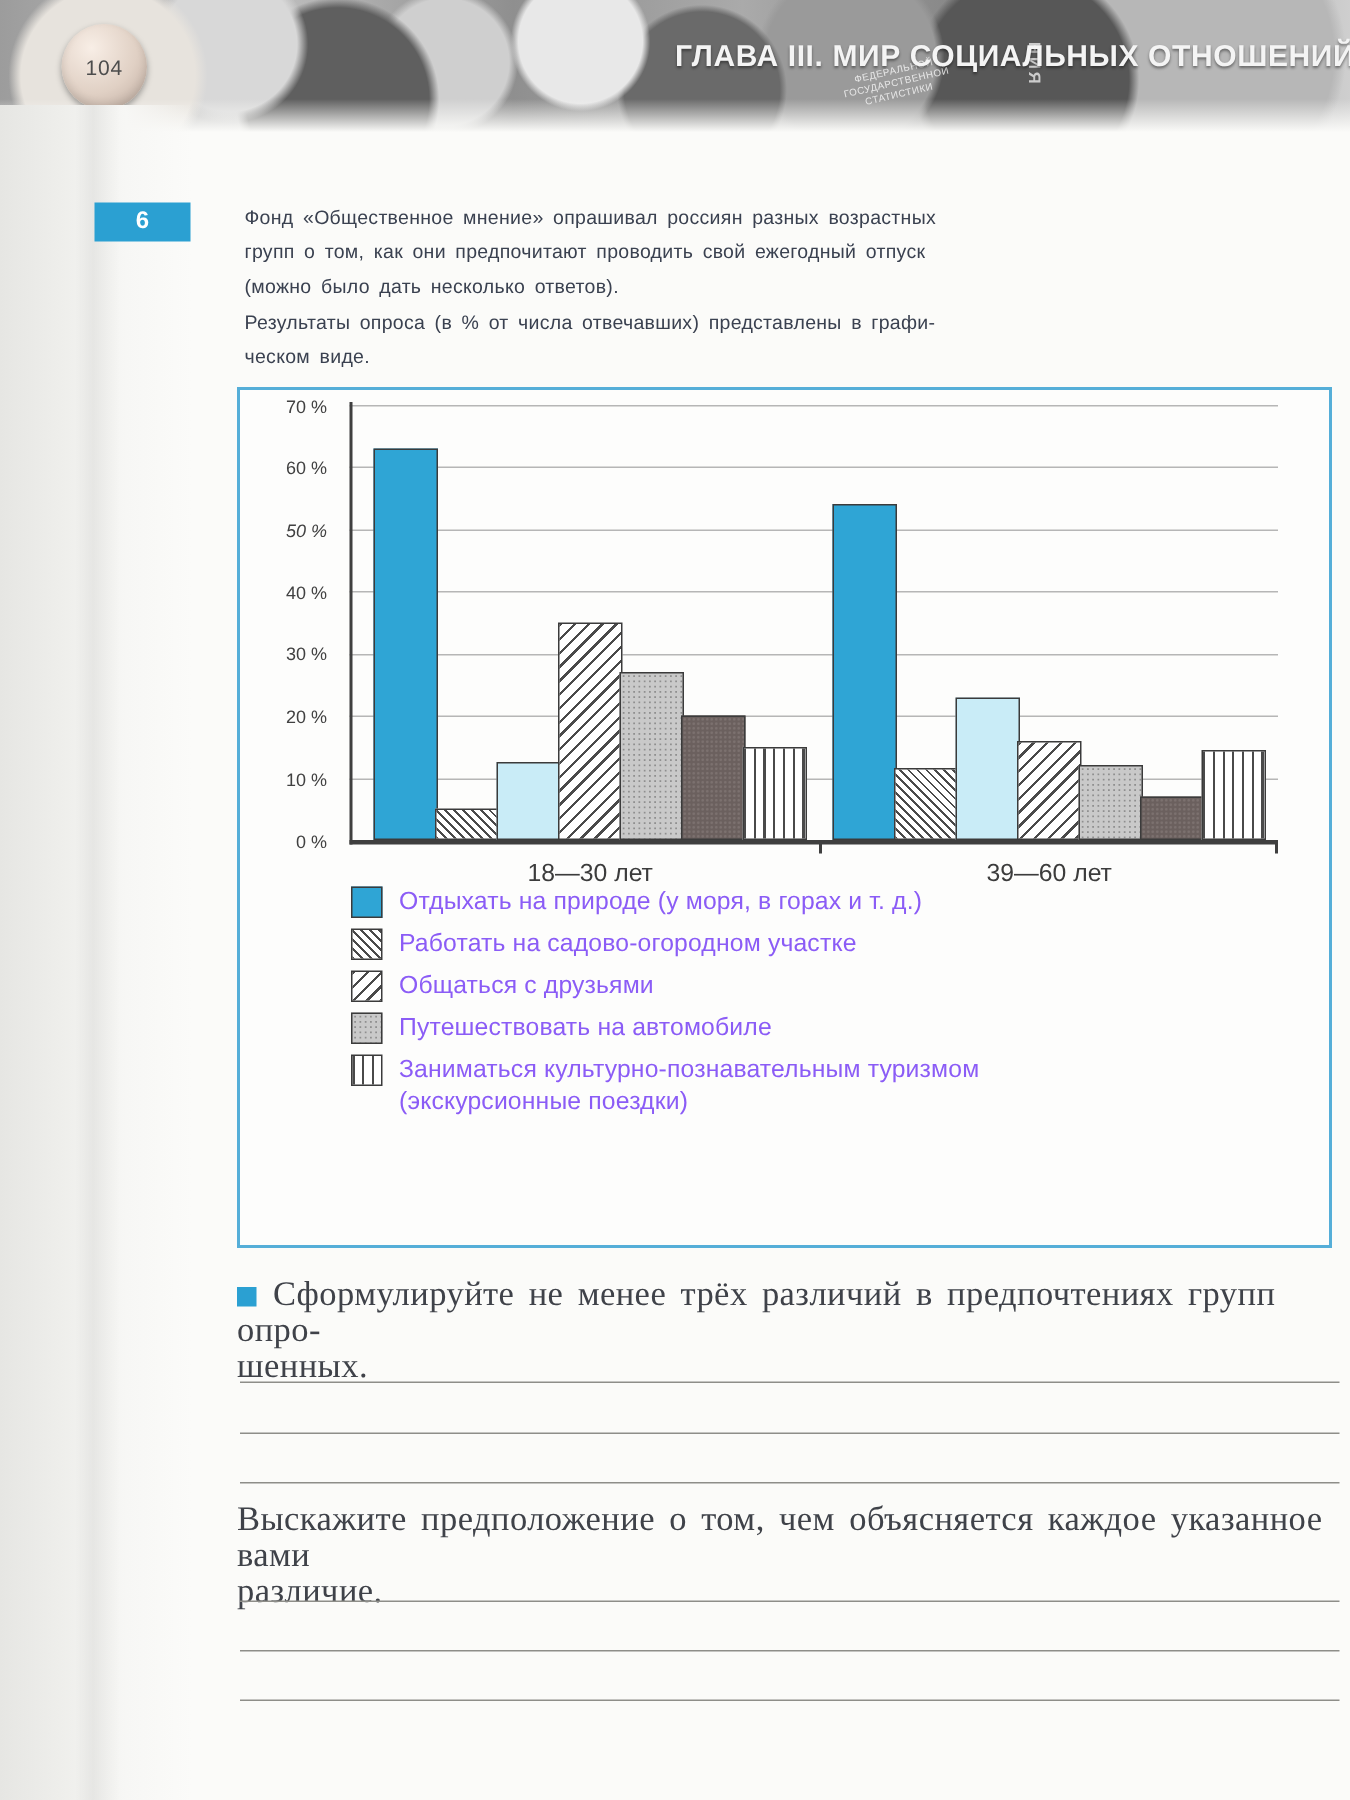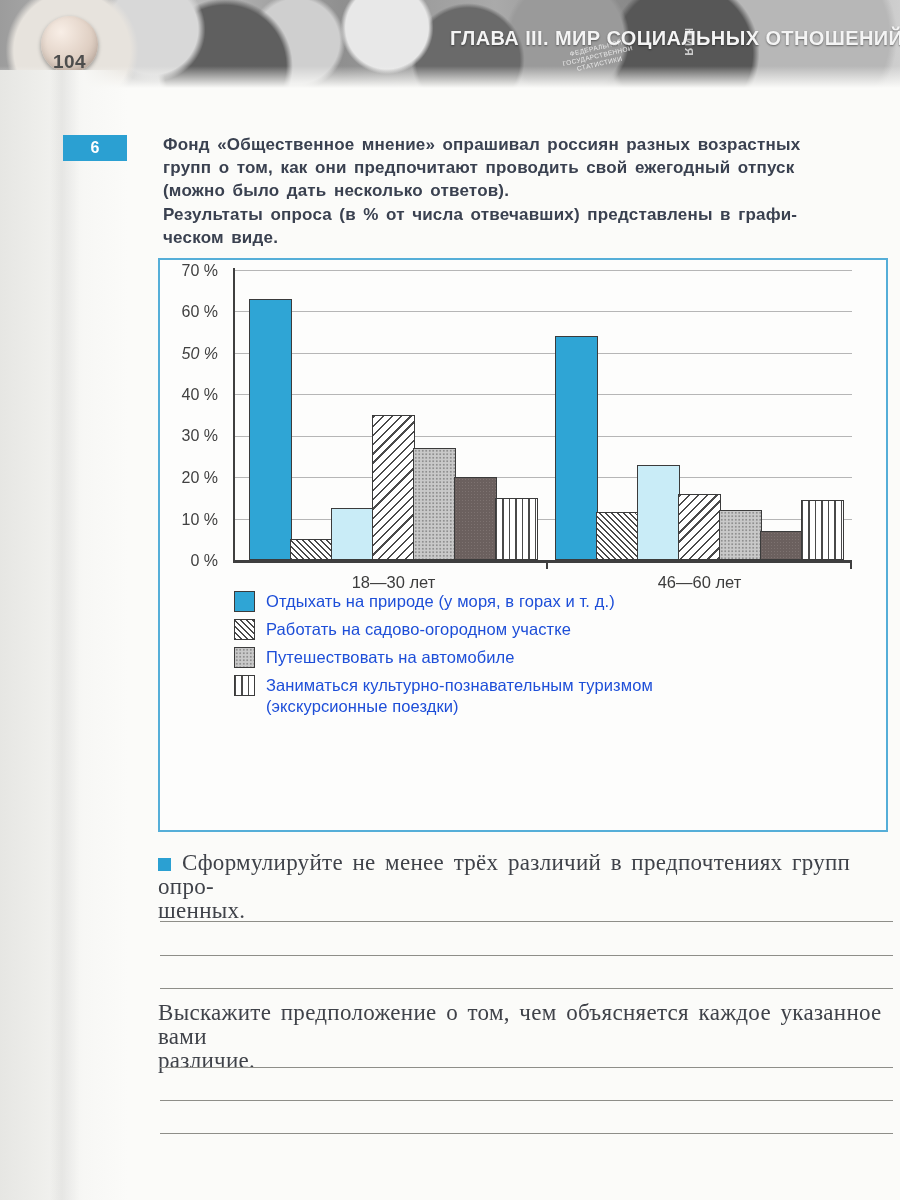--- a/index.html
+++ b/index.html
@@ -30,22 +30,22 @@
   }
   .chapter-title{
     position:absolute;left:450px;top:27px;white-space:nowrap;
     color:#f4f4f4;font-weight:700;font-size:20px;letter-spacing:.4px;
     text-shadow:0 1px 2px rgba(0,0,0,.45);
   }
   .page-badge{
     position:absolute;left:41px;top:16px;width:57px;height:57px;border-radius:50%;
     background:radial-gradient(circle at 35% 28%, #f8eee6, #e0d0c4 55%, #c7b5a9 85%);
     box-shadow:0 2px 4px rgba(0,0,0,.35), inset 0 -3px 6px rgba(0,0,0,.12);
-    display:flex;align-items:flex-end;justify-content:center;
-    color:#4d4d4d;font-weight:700;font-size:19px;letter-spacing:.5px;
+    display:flex;align-items:center;justify-content:center;
+    color:#4d4d4d;font-weight:400;font-size:14px;letter-spacing:.5px;
   }
   .photo-caption{
     position:absolute;left:562px;top:44px;transform:rotate(-13deg);
     color:#ececec;font-size:6.5px;line-height:8px;white-space:pre-line;
     letter-spacing:.4px;opacity:.95;text-align:center;
   }
   .photo-vtext{
     position:absolute;left:683px;top:28px;writing-mode:vertical-rl;
     color:#d9d9d9;font-size:11px;font-weight:700;letter-spacing:2px;opacity:.9;
   }
@@ -57,37 +57,37 @@
       linear-gradient(to right, #e6e6e3 0, #eeeeeb 40px, #f7f7f5 84px, rgba(251,251,249,0) 128px);
   }
   
   .task-number{
     position:absolute;left:63px;top:135px;width:64px;height:26px;
     background:#2ba0d2;color:#fff;font-weight:700;font-size:16px;
     display:flex;align-items:center;justify-content:center;
   }
   .intro,.intro2{
     position:absolute;left:163px;width:736px;
-    color:#3a4150;font-weight:700;font-size:17px;line-height:23px;
+    color:#3a4150;font-weight:400;font-size:13px;line-height:23px;
     letter-spacing:.2px;word-spacing:2.5px;white-space:pre-line;
   }
   .intro{top:133px;}
   .intro2{top:203px;}
   
   .chart-box{
     position:absolute;left:158px;top:258px;width:726px;height:570px;
     border:2px solid #55aed8;background:#fdfdfc;
   }
   .gridline{position:absolute;height:1px;background:#a9a9a9;opacity:.85;}
   .y-axis{position:absolute;width:2px;background:#3f3f3f;}
   .baseline{position:absolute;height:3px;background:#3f3f3f;}
   .axis-tick{position:absolute;width:2px;height:9px;background:#3f3f3f;}
   .ytick{
     position:absolute;left:0;width:58px;text-align:right;
-    font-size:16px;color:#414141;line-height:18px;
+    font-size:12px;color:#414141;line-height:18px;
   }
   .cat-label{
     position:absolute;text-align:center;font-size:16.5px;color:#3c3c3c;
   }
   .bar{position:absolute;border:1.6px solid #3b3b3b;box-sizing:border-box;}
   .sty-solid-blue{background:#2fa5d5;}
   .sty-hatch-backslash{background-color:#fff;
     background-image:repeating-linear-gradient(45deg,#4a4a4a 0,#4a4a4a 1.3px,rgba(0,0,0,0) 1.3px,rgba(0,0,0,0) 4.2px);}
   .sty-solid-lightcyan{background:#c9ecf7;}
   .sty-hatch-slash{background-color:#fff;
@@ -95,21 +95,21 @@
   .sty-stipple-gray{background-color:#c9c9c9;
     background-image:radial-gradient(#8f8f8f .8px,rgba(0,0,0,0) .9px);background-size:3.5px 3.5px;}
   .sty-solid-darkgray{background-color:#6b605e;
     background-image:radial-gradient(#7d7270 .8px,rgba(0,0,0,0) .9px);background-size:3px 3px;}
   .sty-vlines{background-color:#fff;
     background-image:repeating-linear-gradient(90deg,#4a4a4a 0,#4a4a4a 1.4px,rgba(0,0,0,0) 1.4px,rgba(0,0,0,0) 6.5px);}
   .legend{position:absolute;left:74px;top:331px;width:640px;}
   .legend-row{display:flex;align-items:flex-start;margin-bottom:7px;}
   .legend-swatch{width:21px;height:21px;border:1.5px solid #3b3b3b;box-sizing:border-box;flex:0 0 auto;}
   .legend-label{
-    margin-left:11px;font-size:16.5px;line-height:20.5px;color:#1d4ed8;
+    margin-left:11px;font-size:16.5px;line-height:20.5px;color:#8b5cf6;
     white-space:pre-line;letter-spacing:.1px;
   }
   
   .question{
     position:absolute;left:158px;width:737px;
     font-family:"Liberation Serif", serif;font-size:23px;line-height:24px;
     color:#3f4249;letter-spacing:.3px;word-spacing:3.5px;white-space:pre-line;
   }
   .q1{top:851px;}
   .q2{top:1001px;}
@@ -145,20 +145,24 @@
 
 <div class="chart-box" id="chart">
   <div class="legend" id="legend">
       <div class="legend-row">
         <div class="legend-swatch sty-solid-blue"></div>
         <div class="legend-label">Отдыхать на природе (у моря, в горах и т. д.)</div>
       </div>
       <div class="legend-row">
         <div class="legend-swatch sty-hatch-backslash"></div>
         <div class="legend-label">Работать на садово-огородном участке</div>
+      </div>
+      <div class="legend-row">
+        <div class="legend-swatch sty-hatch-slash"></div>
+        <div class="legend-label">Общаться с друзьями</div>
       </div>
       <div class="legend-row">
         <div class="legend-swatch sty-stipple-gray"></div>
         <div class="legend-label">Путешествовать на автомобиле</div>
       </div>
       <div class="legend-row">
         <div class="legend-swatch sty-vlines"></div>
         <div class="legend-label">Заниматься культурно-познавательным туризмом
 (экскурсионные поездки)</div>
       </div>
@@ -190,21 +194,21 @@
     <div class="bar sty-solid-lightcyan" style="left: 477px; width: 42.6px; top: 204.714px; height: 95.2857px;"></div>
     <div class="bar sty-hatch-slash" style="left: 212px; width: 42.6px; top: 155px; height: 145px;"></div>
     <div class="bar sty-hatch-slash" style="left: 518px; width: 42.6px; top: 233.714px; height: 66.2857px;"></div>
     <div class="bar sty-stipple-gray" style="left: 253px; width: 42.6px; top: 188.143px; height: 111.857px;"></div>
     <div class="bar sty-stipple-gray" style="left: 559px; width: 42.6px; top: 250.286px; height: 49.7143px;"></div>
     <div class="bar sty-solid-darkgray" style="left: 294px; width: 42.6px; top: 217.143px; height: 82.8571px;"></div>
     <div class="bar sty-solid-darkgray" style="left: 600px; width: 42.6px; top: 271px; height: 29px;"></div>
     <div class="bar sty-vlines" style="left: 335px; width: 42.6px; top: 237.857px; height: 62.1429px;"></div>
     <div class="bar sty-vlines" style="left: 641px; width: 42.6px; top: 239.929px; height: 60.0714px;"></div>
     <div class="cat-label" style="left: 89px; width: 289px; top: 313px;">18—30 лет</div>
-    <div class="cat-label" style="left: 395px; width: 289px; top: 313px;">46—60 лет</div>
+    <div class="cat-label" style="left: 395px; width: 289px; top: 313px;">39—60 лет</div>
   </div>
 
 <div class="question q1"><span class="bullet"></span><span>Сформулируйте не менее трёх различий в предпочтениях групп опро-
 шенных.</span></div>
 <div class="question q2"><span>Выскажите предположение о том, чем объясняется каждое указанное вами
 различие.</span></div>
 <div id="rules">
     <div class="rule" style="top: 921px;"></div>
     <div class="rule" style="top: 954.5px;"></div>
     <div class="rule" style="top: 988px;"></div>

